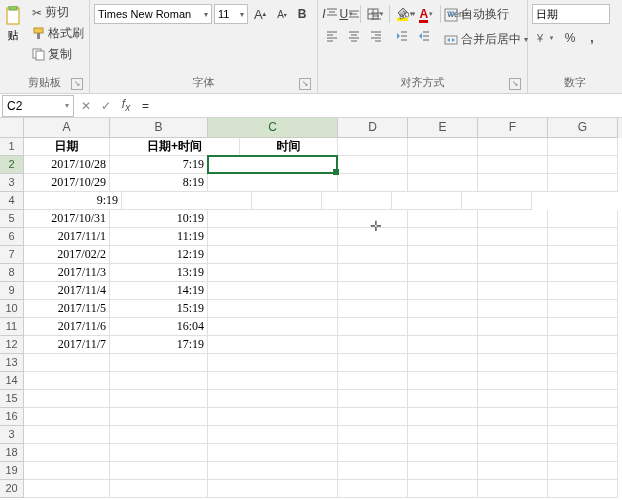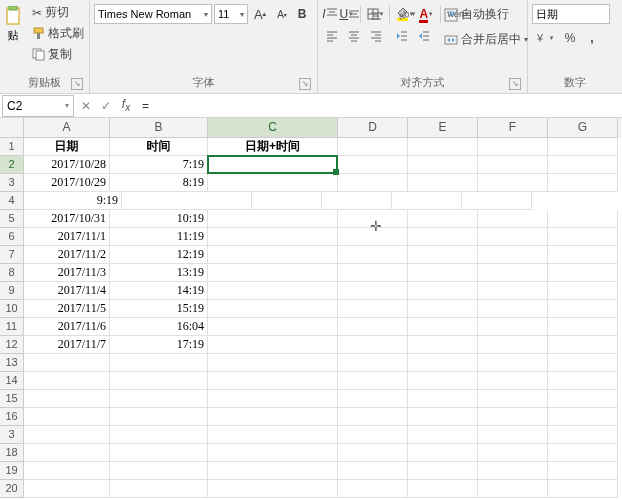--- a/index.html
+++ b/index.html
@@ -377,22 +377,22 @@
       <div class="ch wC sel">C</div>
       <div class="ch wD">D</div>
       <div class="ch wE">E</div>
       <div class="ch wF">F</div>
       <div class="ch wG">G</div>
     </div>
   <div id="grid-body">
       <div class="row">
         <div class="rh">1</div>
         <div class="cell wA header-cell">日期</div>
+        <div class="cell wC header-cell">日期+时间</div>
         <div class="cell wB header-cell">时间</div>
-        <div class="cell wC header-cell">日期+时间</div>
         <div class="cell wD"></div>
         <div class="cell wE"></div>
         <div class="cell wF"></div>
         <div class="cell wG"></div>
       </div>
       <div class="row">
         <div class="rh sel">2</div>
         <div class="cell wA right">2017/10/28</div>
         <div class="cell wB right">7:19</div>
         <div class="cell wC">=</div>
@@ -435,21 +435,21 @@
         <div class="cell wA right">2017/11/1</div>
         <div class="cell wB right">11:19</div>
         <div class="cell wC"></div>
         <div class="cell wD"></div>
         <div class="cell wE"></div>
         <div class="cell wF"></div>
         <div class="cell wG"></div>
       </div>
       <div class="row">
         <div class="rh">7</div>
-        <div class="cell wA right">2017/11/2</div>
+        <div class="cell wA right">2017/02/2</div>
         <div class="cell wB right">12:19</div>
         <div class="cell wC"></div>
         <div class="cell wD"></div>
         <div class="cell wE"></div>
         <div class="cell wF"></div>
         <div class="cell wG"></div>
       </div>
       <div class="row">
         <div class="rh">8</div>
         <div class="cell wA right">2017/11/3</div>

